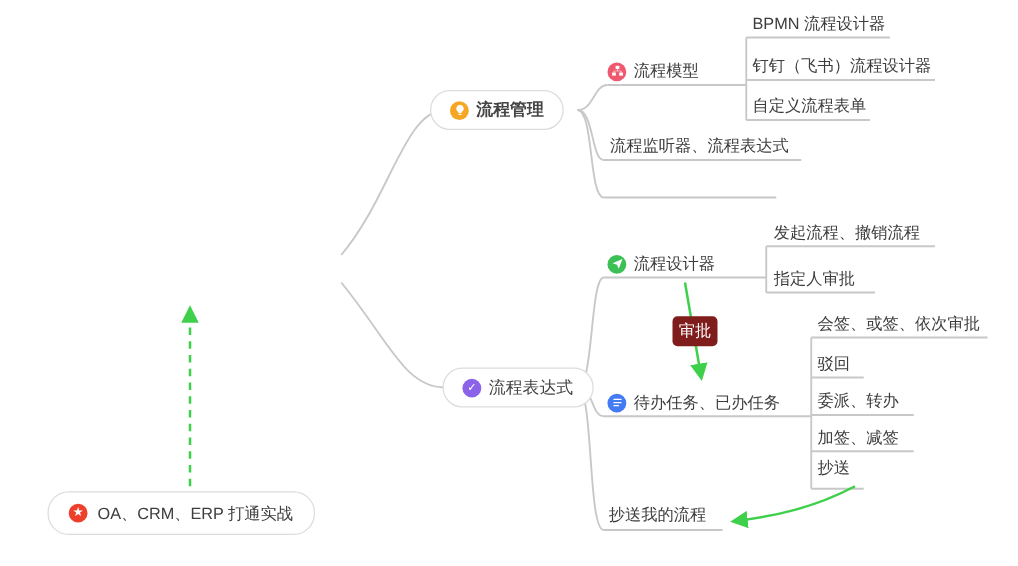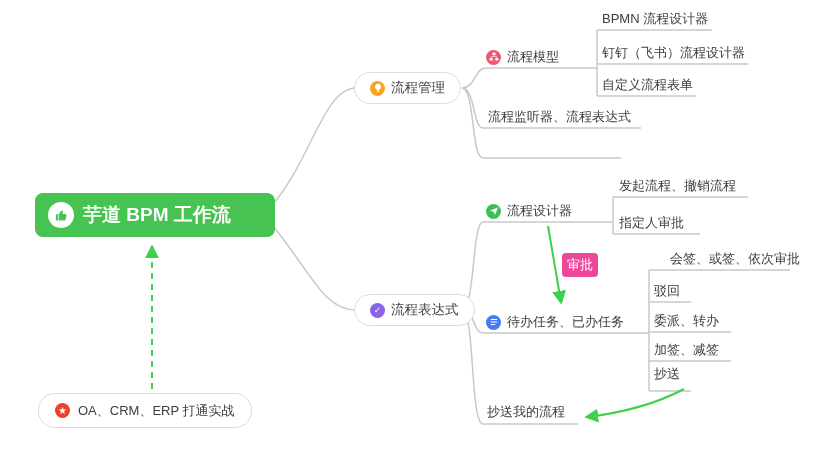--- a/index.html
+++ b/index.html
@@ -42,23 +42,23 @@
     display:inline-flex;align-items:center;justify-content:center;
     color:#47c351;flex:none;
   }
   .oanode{
     position:absolute;left:38px;top:393px;height:35px;
     display:flex;align-items:center;gap:8px;padding:0 16px;
     background:#fff;border:1px solid #dcdcdc;border-radius:17px;
     font-size:13px;color:#3d3d3d;white-space:nowrap;box-sizing:border-box;
   }
   .tag{
-    position:absolute;left:562px;top:253px;
+    position:absolute;left:538px;top:253px;
     width:36px;height:24px;border-radius:4px;
-    background:#ec4899;color:#fff;font-size:13px;
+    background:#7f1d1d;color:#fff;font-size:13px;
     display:flex;align-items:center;justify-content:center;
     box-sizing:border-box;
   }
 </style>
 </head>
 <body>
 
 <div class="canvas">
 
   <svg class="wires" viewBox="0 0 814 453">
@@ -104,30 +104,22 @@
       <path d="M 483 424 H 578"></path>
     </g>
 
     <g stroke="#3ed04a" stroke-width="2" fill="none">
       <path d="M 548 226 L 561 302" marker-end="url(#ah)"></path>
       <path d="M 684 389 C 652 406 620 413 587 417" marker-end="url(#ah)"></path>
       <path d="M 152 389 L 152 247" stroke-dasharray="6 5" marker-end="url(#ah)"></path>
     </g>
   </svg>
 
-  <div class="rootnode">
-    <span class="root-icon">
-      <svg width="15" height="15" viewBox="0 0 24 24" fill="currentColor">
-          <path d="M3 10h3.2v10H3zM7.4 20h8.8c1 0 1.9-.7 2.1-1.7l1.6-6.2c.3-1.3-.7-2.6-2.1-2.6h-4.2l.8-3.4c.3-1.1-.6-2.1-1.7-2.1-.6 0-1.1.3-1.4.8L7.4 10z"></path>
-        </svg>
-    </span>
-    <span>芋道 BPM 工作流</span>
-  </div>
 
-  <div class="boxnode" style="left:354px;top:72px;">
+  <div class="boxnode" style="left:344px;top:72px;font-weight:bold;">
     <span class="dot" style="background:#f6a623;">
       <svg width="10" height="10" viewBox="0 0 12 12" fill="currentColor">
           <path d="M6 1a3.6 3.6 0 0 0-2 6.6c.4.3.6.7.6 1.1V9h2.8v-.3c0-.4.2-.8.6-1.1A3.6 3.6 0 0 0 6 1zM4.6 9.8h2.8v1H4.6z"></path>
         </svg>
     </span>
     <span>流程管理</span>
   </div>
 
   <div class="topic group" style="left:486px;top:49px;">
     <span class="dot" style="background:#ef596f;">
@@ -168,21 +160,21 @@
     <span class="dot" style="background:#447bf4;">
       <svg width="10" height="10" viewBox="0 0 12 12" fill="currentColor">
           <rect x="2" y="2.4" width="8" height="1.2" rx="0.6"></rect>
           <rect x="2" y="5.4" width="8" height="1.2" rx="0.6"></rect>
           <rect x="2" y="8.4" width="5.5" height="1.2" rx="0.6"></rect>
         </svg>
     </span>
     <span>待办任务、已办任务</span>
   </div>
 
-  <div class="topic" style="left:654px;top:251px;margin-left:16px;">会签、或签、依次审批</div>
+  <div class="topic" style="left:654px;top:251px;">会签、或签、依次审批</div>
   <div class="topic" style="left:654px;top:283px;">驳回</div>
   <div class="topic" style="left:654px;top:313px;">委派、转办</div>
   <div class="topic" style="left:654px;top:342px;">加签、减签</div>
   <div class="topic" style="left:654px;top:366px;">抄送</div>
 
   <div class="topic" style="left:487px;top:404px;">抄送我的流程</div>
 
   <div class="tag">审批</div>
 
   <div class="oanode">

